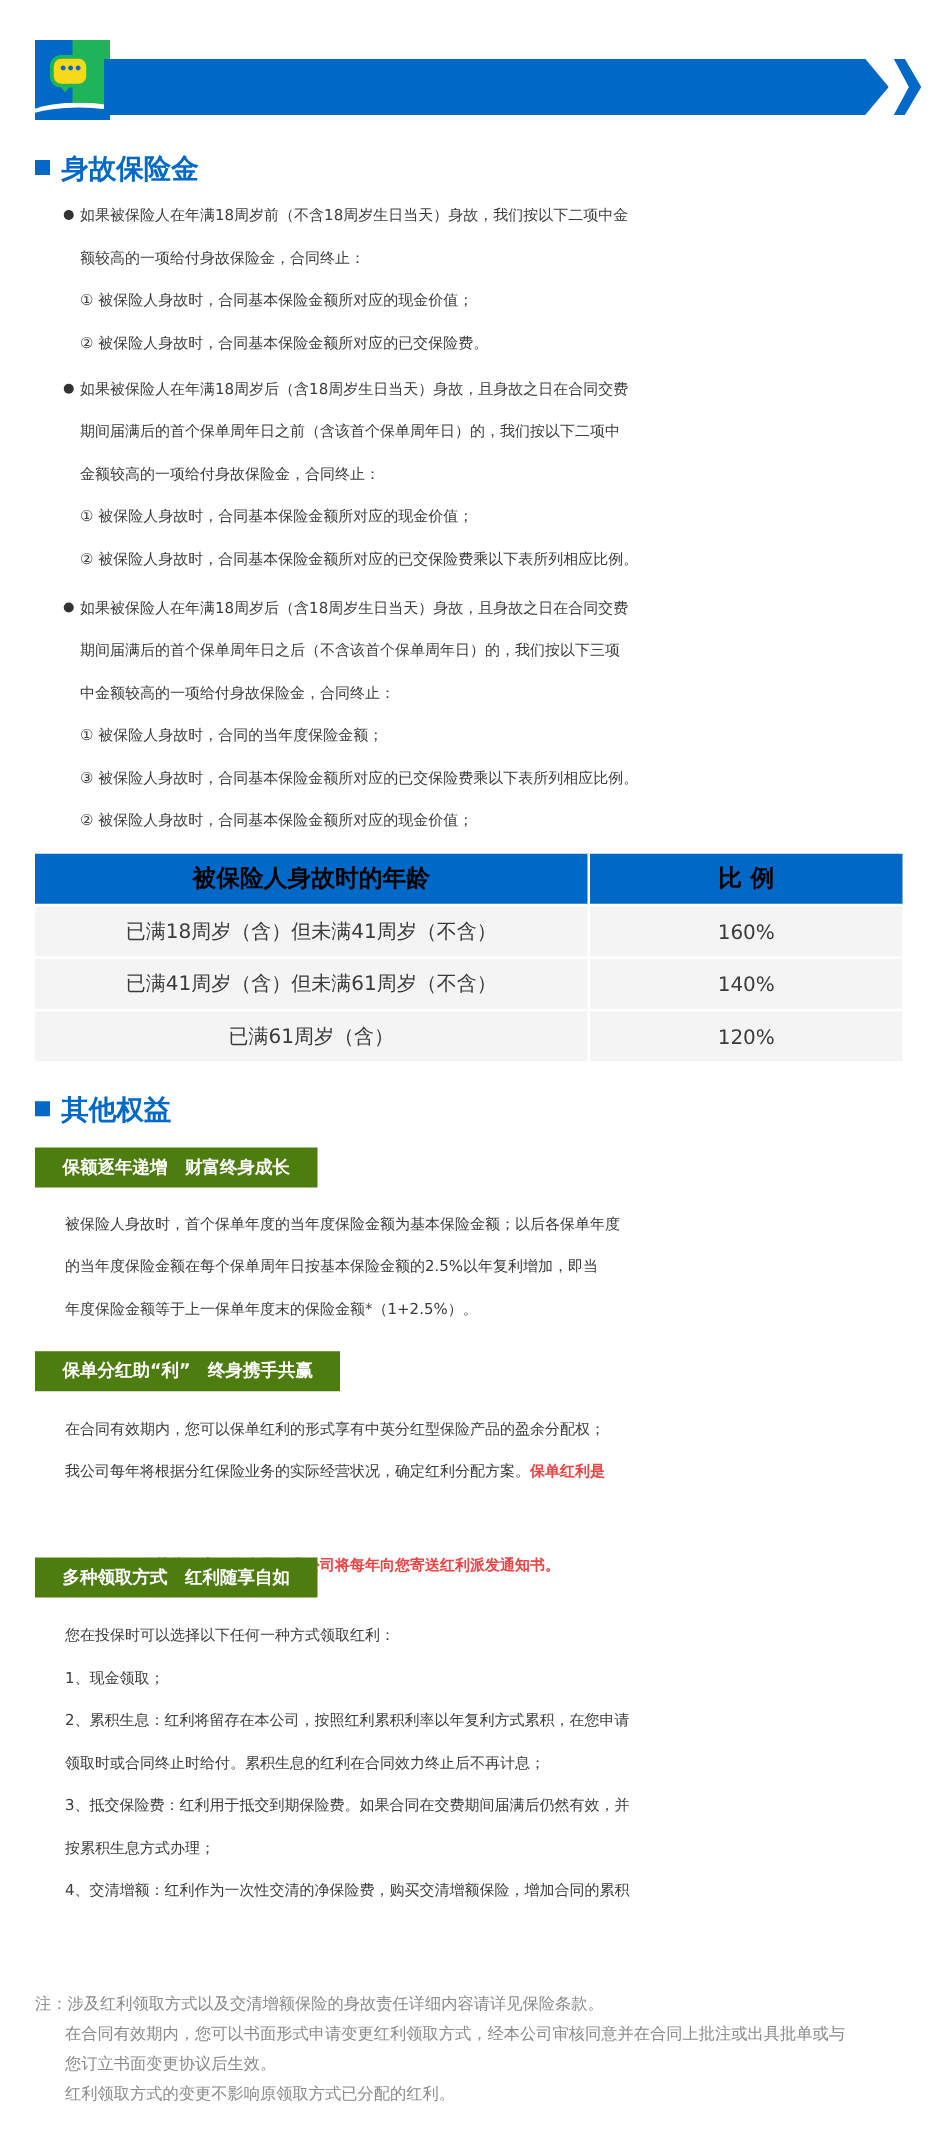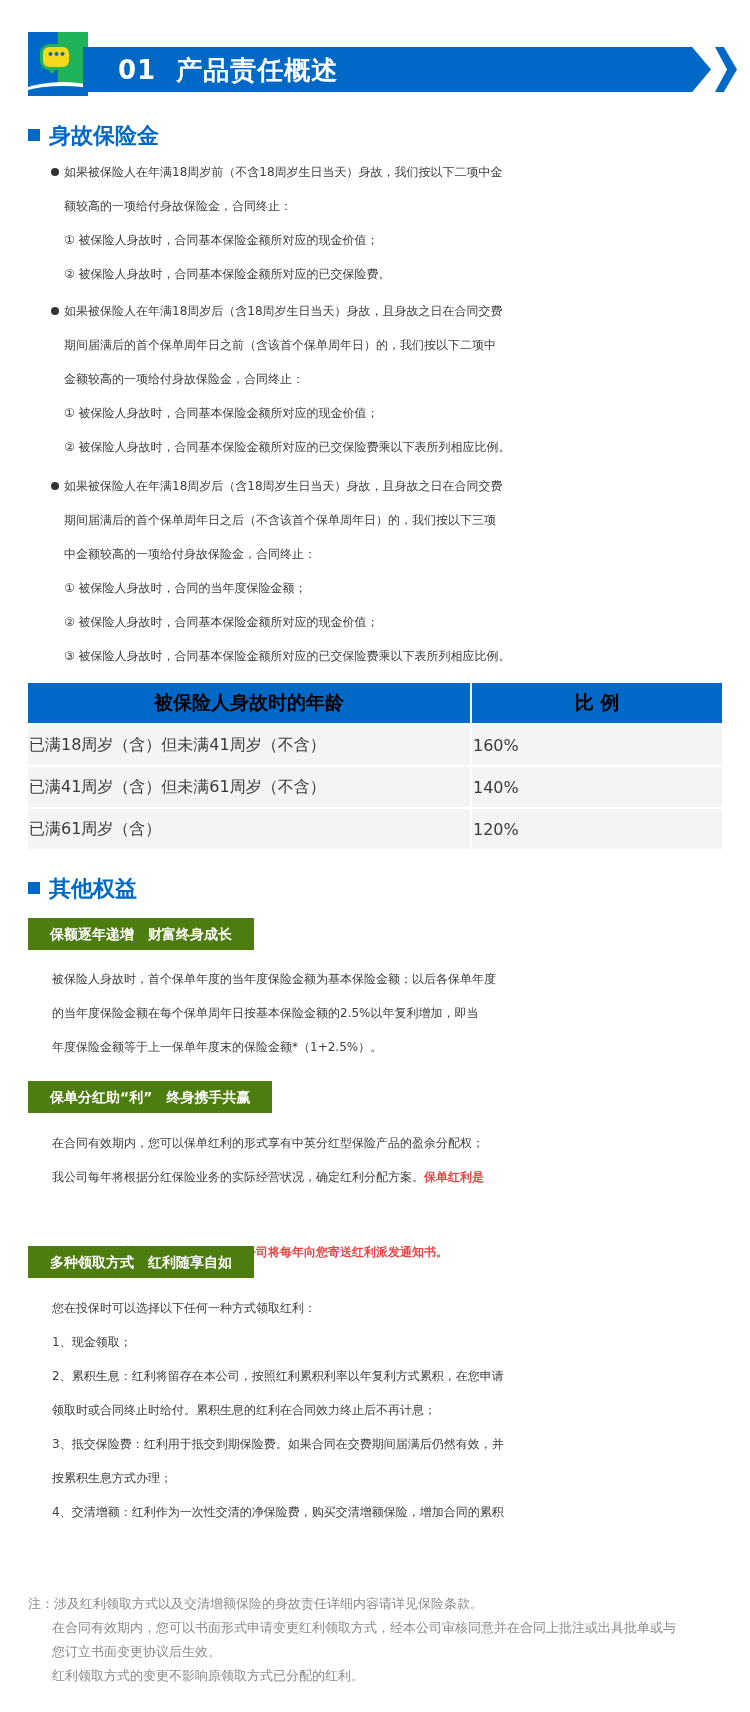--- a/index.html
+++ b/index.html
@@ -68,21 +68,21 @@
   }
 
   
   .tbl { left: 28px; top: 683px; width: 694px; border-collapse: collapse; font-size: 16px; }
   .tbl th {
     background: #0068c6; color: #000000; font-weight: bold; height: 38px; font-size: 19px;
     border-right: 2px solid #ffffff;
   }
   .tbl th:last-child { border-right: none; }
   .tbl td {
-    background: #f4f4f4; color: #3a3a3a; height: 38px; 
+    background: #f4f4f4; color: #3a3a3a; height: 38px; text-align: center;
     border-top: 2px solid #ffffff; border-right: 2px solid #ffffff;
   }
   .tbl td:last-child { border-right: none; }
   .tbl .c1 { width: 440px; }
 
   
   .tag {
     left: 28px; height: 32px; line-height: 32px; background: #4d7c0f; color: #fff;
     font-size: 14px; font-weight: bold; padding: 0 22px; white-space: nowrap;
   }
@@ -100,24 +100,20 @@
 <div class="abs banner">
   <div class="badge">
     <div class="badge-green"></div>
     <div class="badge-curve"></div>
     <div class="bubble">
       <div class="bubble-dots">•••</div>
     </div>
   </div>
   <div class="banner-bar"></div>
   <div class="banner-chev"></div>
-  <div class="banner-title">
-    <span>01</span>&nbsp;
-    <span>产品责任概述</span>
-  </div>
 </div>
 
 <div class="abs sec-head" style="top:124px;">
   <span class="sq"></span><span>身故保险金</span>
 </div>
 
 <span class="bullet-dot" style="top:168px;"></span>
 <div class="abs para" style="left:64px; top:155px;">
   <div class="line">如果被保险人在年满18周岁前（不含18周岁生日当天）身故，我们按以下二项中金</div>
   <div class="line">额较高的一项给付身故保险金，合同终止：</div>
@@ -133,22 +129,22 @@
   <div class="line">① 被保险人身故时，合同基本保险金额所对应的现金价值；</div>
   <div class="line">② 被保险人身故时，合同基本保险金额所对应的已交保险费乘以下表所列相应比例。</div>
 </div>
 
 <span class="bullet-dot" style="top:482px;"></span>
 <div class="abs para" style="left:64px; top:469px;">
   <div class="line">如果被保险人在年满18周岁后（含18周岁生日当天）身故，且身故之日在合同交费</div>
   <div class="line">期间届满后的首个保单周年日之后（不含该首个保单周年日）的，我们按以下三项</div>
   <div class="line">中金额较高的一项给付身故保险金，合同终止：</div>
   <div class="line">① 被保险人身故时，合同的当年度保险金额；</div>
+  <div class="line">③ 被保险人身故时，合同基本保险金额所对应的已交保险费乘以下表所列相应比例。</div>
   <div class="line">② 被保险人身故时，合同基本保险金额所对应的现金价值；</div>
-  <div class="line">③ 被保险人身故时，合同基本保险金额所对应的已交保险费乘以下表所列相应比例。</div>
 </div>
 
 <table class="abs tbl">
   <thead>
     <tr>
       <th class="c1">被保险人身故时的年龄</th>
       <th>比 例</th>
     </tr>
   </thead>
   <tbody>

